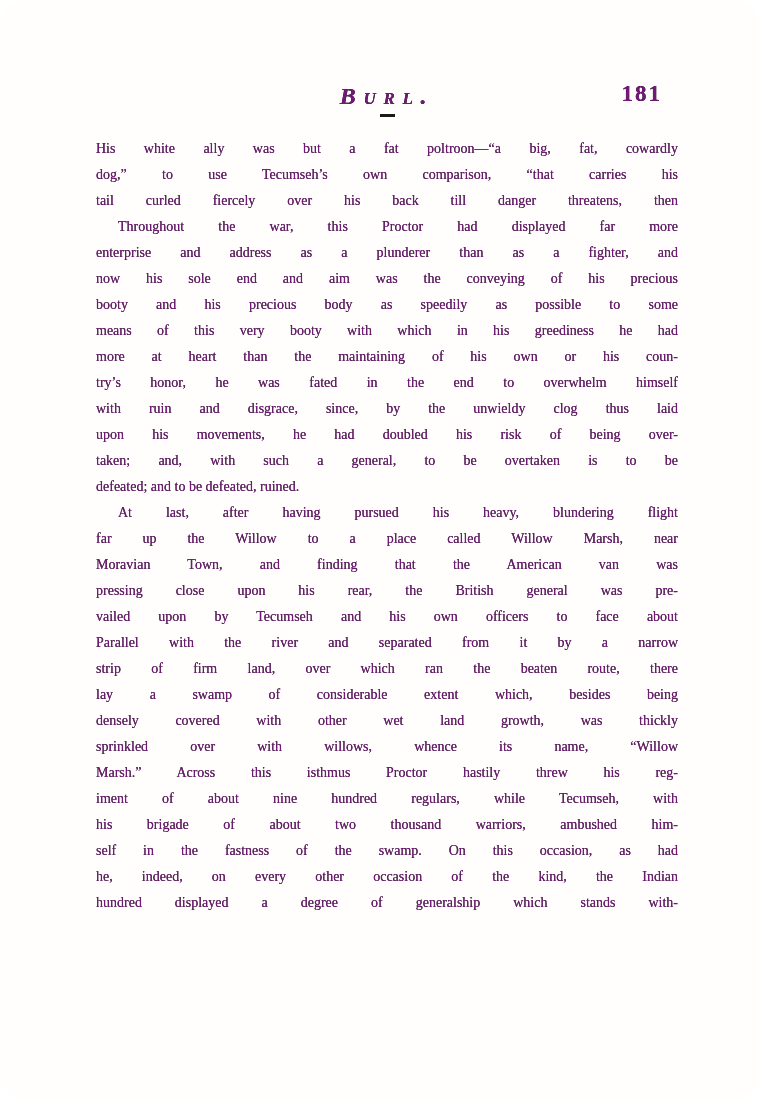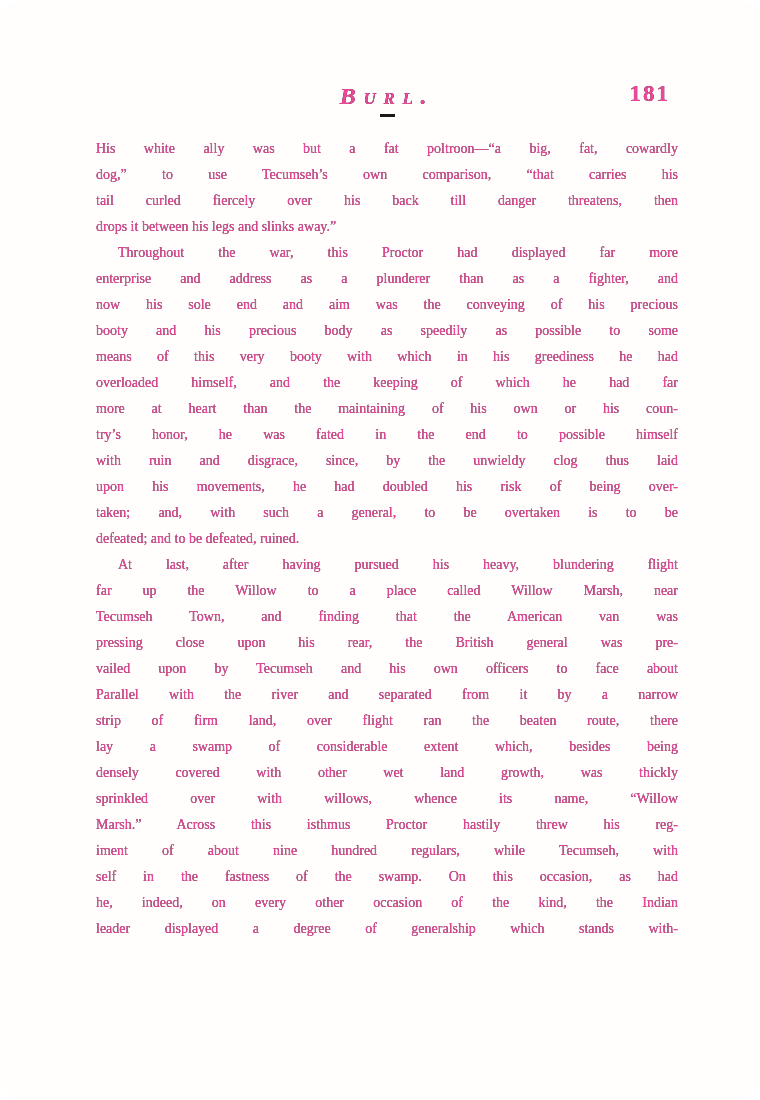--- a/index.html
+++ b/index.html
@@ -3,21 +3,21 @@
 <meta charset="utf-8">
 <style>
   html, body { margin: 0; padding: 0; background: #ffffff; }
   .page {
     position: relative;
     width: 760px;
     height: 1100px;
     background: #fffefd;
     overflow: hidden;
     font-family: "Liberation Serif", "DejaVu Serif", serif;
-    color: #ec4899;
+    color: #701a75;
     border-radius: 24px;
   }
   .text-col {
     position: absolute;
     left: 96px;
     top: 84px;
     width: 582px;
   }
   .header-row {
     position: relative;
@@ -29,21 +29,21 @@
     font-variant: small-caps;
     font-style: italic;
     font-weight: bold;
     font-size: 24px;
     line-height: 24px;
     letter-spacing: 0.32em;
     text-shadow: 0 0 0.5px #000;
   }
   .page-number {
     position: absolute;
-    right: 8px;
+    right: 16px;
     top: -2px;
     font-weight: bold;
     font-size: 23px;
     line-height: 24px;
     letter-spacing: 2px;
     text-shadow: 0 0 0.5px #000;
   }
   .header-rule {
     width: 15px;
     height: 2.5px;
@@ -75,48 +75,47 @@
     <div class="header-row">
       <span class="running-title">Burl.</span>
       <span class="page-number">181</span>
     </div>
     <div class="header-rule"></div>
     <div class="body-text">
         <div class="para">
           <div class="line">His white ally was but a fat poltroon—“a big, fat, cowardly</div>
           <div class="line">dog,” to use Tecumseh’s own comparison, “that carries his</div>
           <div class="line">tail curled fiercely over his back till danger threatens, then</div>
-          <div class="line end">drops it between his legs and slinks away.”</div>
         </div>
         <div class="para">
           <div class="line indent">Throughout the war, this Proctor had displayed far more</div>
           <div class="line">enterprise and address as a plunderer than as a fighter, and</div>
           <div class="line">now his sole end and aim was the conveying of his precious</div>
           <div class="line">booty and his precious body as speedily as possible to some</div>
           <div class="line">means of this very booty with which in his greediness he had</div>
-          <div class="line">overloaded himself, and the keeping of which he had far</div>
           <div class="line">more at heart than the maintaining of his own or his coun-</div>
-          <div class="line">try’s honor, he was fated in the end to possible himself</div>
+          <div class="line">try’s honor, he was fated in the end to overwhelm himself</div>
           <div class="line">with ruin and disgrace, since, by the unwieldy clog thus laid</div>
           <div class="line">upon his movements, he had doubled his risk of being over-</div>
           <div class="line">taken; and, with such a general, to be overtaken is to be</div>
           <div class="line end">defeated; and to be defeated, ruined.</div>
         </div>
         <div class="para">
           <div class="line indent">At last, after having pursued his heavy, blundering flight</div>
           <div class="line">far up the Willow to a place called Willow Marsh, near</div>
-          <div class="line">Tecumseh Town, and finding that the American van was</div>
+          <div class="line">Moravian Town, and finding that the American van was</div>
           <div class="line">pressing close upon his rear, the British general was pre-</div>
           <div class="line">vailed upon by Tecumseh and his own officers to face about</div>
           <div class="line">Parallel with the river and separated from it by a narrow</div>
-          <div class="line">strip of firm land, over flight ran the beaten route, there</div>
+          <div class="line">strip of firm land, over which ran the beaten route, there</div>
           <div class="line">lay a swamp of considerable extent which, besides being</div>
           <div class="line">densely covered with other wet land growth, was thickly</div>
           <div class="line">sprinkled over with willows, whence its name, “Willow</div>
           <div class="line">Marsh.” Across this isthmus Proctor hastily threw his reg-</div>
           <div class="line">iment of about nine hundred regulars, while Tecumseh, with</div>
+          <div class="line">his brigade of about two thousand warriors, ambushed him-</div>
           <div class="line">self in the fastness of the swamp. On this occasion, as had</div>
           <div class="line">he, indeed, on every other occasion of the kind, the Indian</div>
-          <div class="line">leader displayed a degree of generalship which stands with-</div>
+          <div class="line">hundred displayed a degree of generalship which stands with-</div>
         </div>
       </div>
   </div>
 </div>
 
 </body></html>

